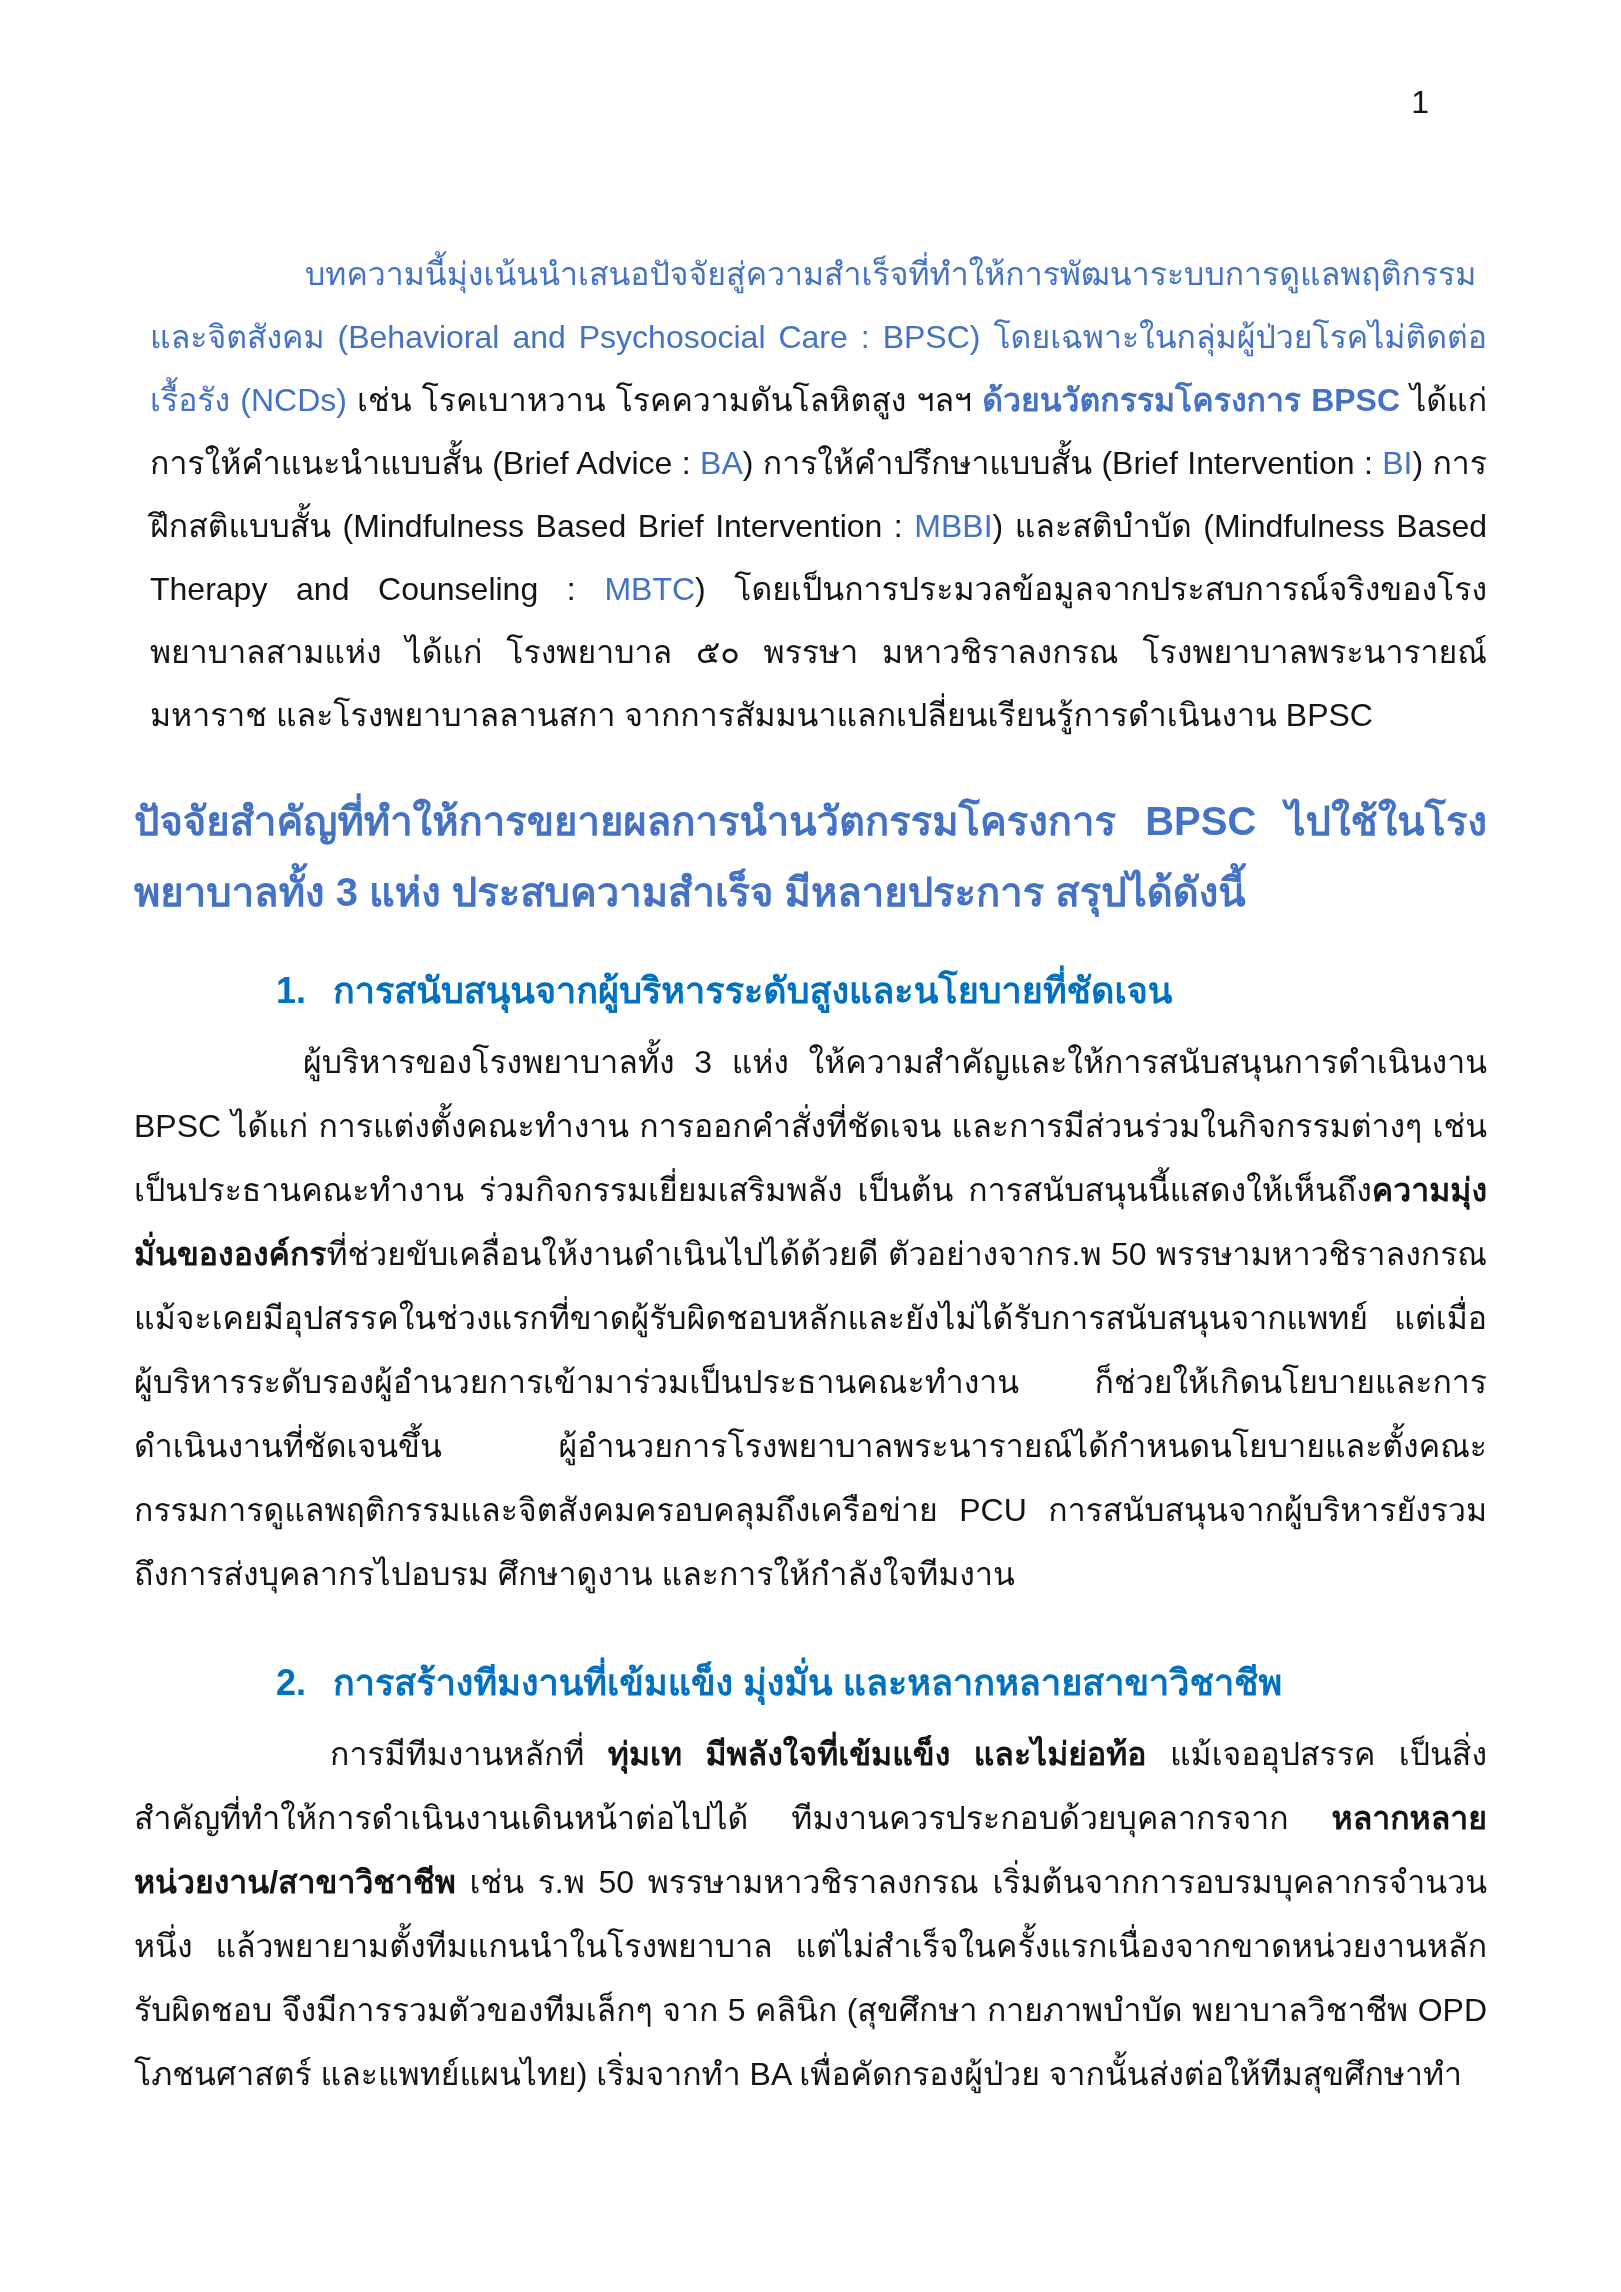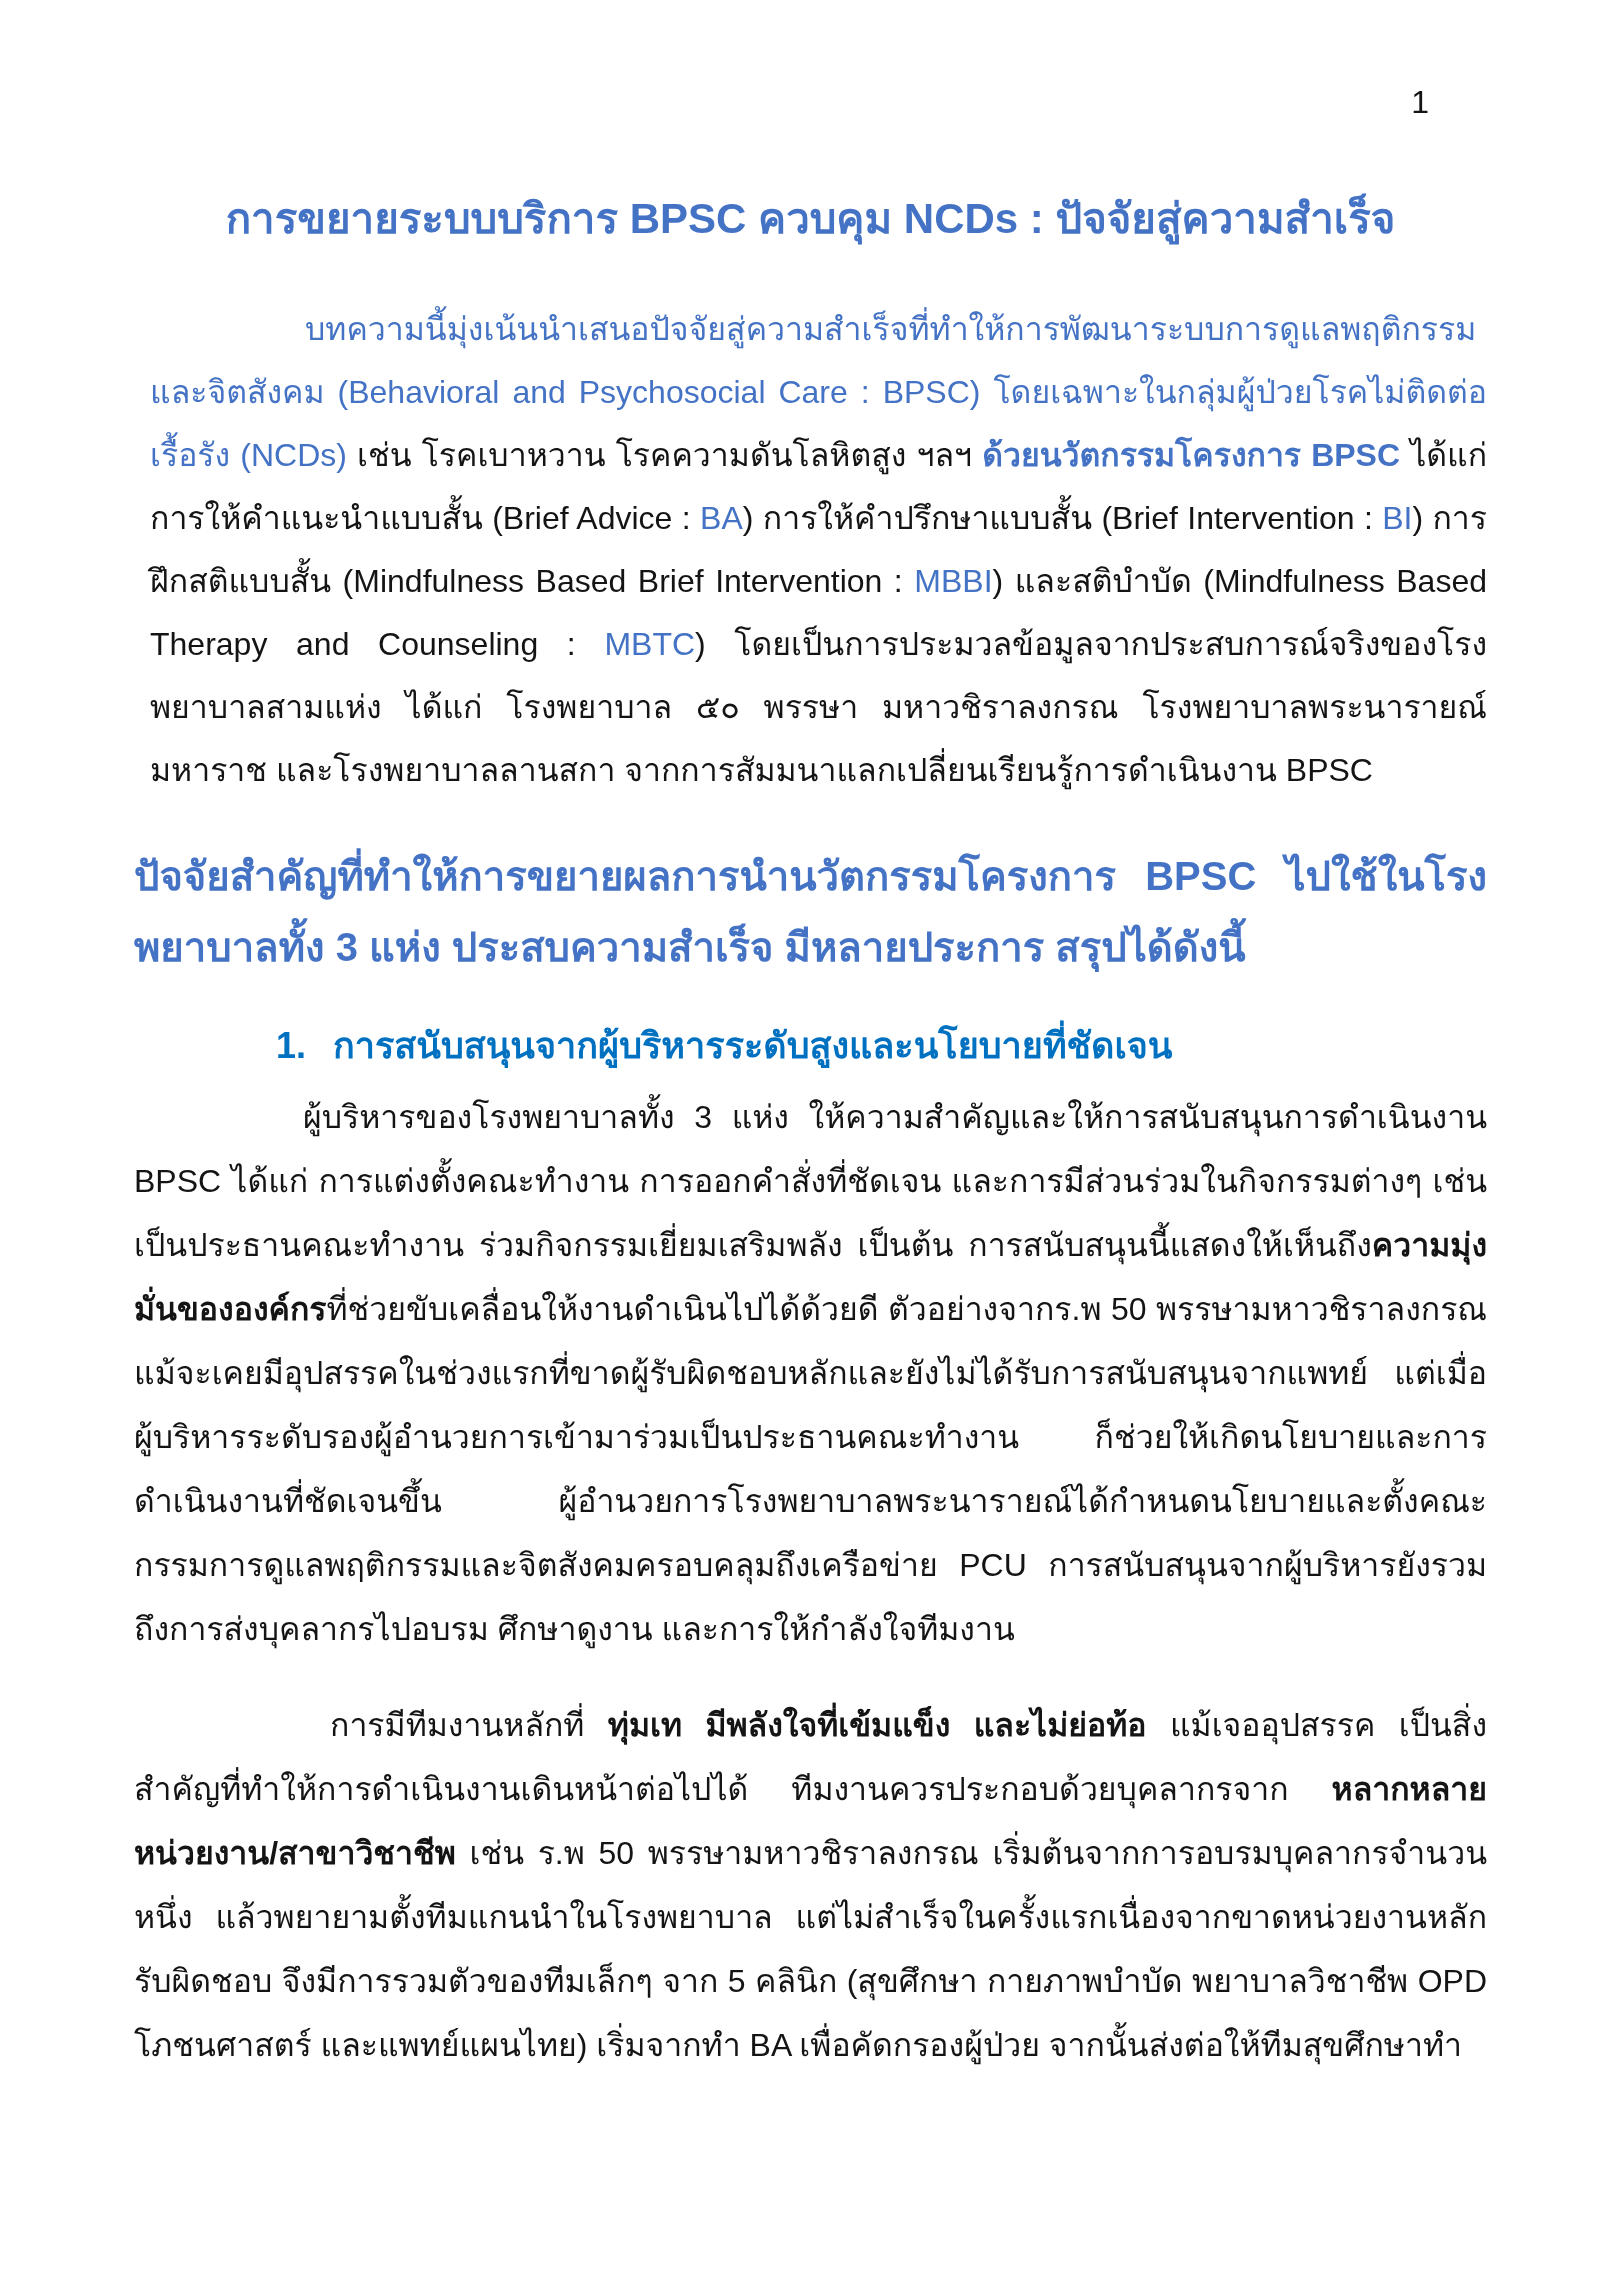--- a/index.html
+++ b/index.html
@@ -44,30 +44,32 @@
 </style>
 </head>
 <body>
 
 <div class="page">
 
   <div class="page-number">1</div>
 
   <div class="content">
 
-    <h1 class="doc-title">การขยายระบบบริการ BPSC ควบคุม NCDs : ปัจจัยสู่ความสำเร็จ</h1>
 
     <p class="intro"><span class="seg-blue">บทความนี้มุ่งเน้นนำเสนอปัจจัยสู่ความสำเร็จที่ทำให้การพัฒนาระบบการดูแลพฤติกรรมและจิตสังคม (Behavioral and Psychosocial Care : BPSC) โดยเฉพาะในกลุ่มผู้ป่วยโรคไม่ติดต่อเรื้อรัง (NCDs) </span><span class="seg-black">เช่น โรคเบาหวาน โรคความดันโลหิตสูง ฯลฯ </span><span class="seg-blueBold">ด้วยนวัตกรรมโครงการ BPSC </span><span class="seg-black">ได้แก่ การให้คำแนะนำแบบสั้น (Brief Advice : </span><span class="seg-blue">BA</span><span class="seg-black">) การให้คำปรึกษาแบบสั้น (Brief Intervention : </span><span class="seg-blue">BI</span><span class="seg-black">) การฝึกสติแบบสั้น (Mindfulness Based Brief Intervention : </span><span class="seg-blue">MBBI</span><span class="seg-black">) และสติบำบัด (Mindfulness Based Therapy and Counseling : </span><span class="seg-blue">MBTC</span><span class="seg-black">) โดยเป็นการประมวลข้อมูลจากประสบการณ์จริงของโรงพยาบาลสามแห่ง ได้แก่ โรงพยาบาล ๕๐ พรรษา มหาวชิราลงกรณ โรงพยาบาลพระนารายณ์มหาราช และโรงพยาบาลลานสกา จากการสัมมนาแลกเปลี่ยนเรียนรู้การดำเนินงาน BPSC</span></p>
 
     <h2 class="section-heading">ปัจจัยสำคัญที่ทำให้การขยายผลการนำนวัตกรรมโครงการ BPSC ไปใช้ในโรงพยาบาลทั้ง 3 แห่ง ประสบความสำเร็จ มีหลายประการ สรุปได้ดังนี้</h2>
 
     <div class="item-heading">
       <span class="item-number">1.</span><span>การสนับสนุนจากผู้บริหารระดับสูงและนโยบายที่ชัดเจน</span>
     </div>
 
     <p class="item-para p1"><span class="seg-black">ผู้บริหารของโรงพยาบาลทั้ง 3 แห่ง ให้ความสำคัญและให้การสนับสนุนการดำเนินงาน BPSC ได้แก่ การแต่งตั้งคณะทำงาน การออกคำสั่งที่ชัดเจน และการมีส่วนร่วมในกิจกรรมต่างๆ เช่น เป็นประธานคณะทำงาน ร่วมกิจกรรมเยี่ยมเสริมพลัง เป็นต้น การสนับสนุนนี้แสดงให้เห็นถึง</span><span class="seg-blackBold">ความมุ่งมั่นขององค์กร</span><span class="seg-black">ที่ช่วยขับเคลื่อนให้งานดำเนินไปได้ด้วยดี ตัวอย่างจากร.พ 50 พรรษามหาวชิราลงกรณ แม้จะเคยมีอุปสรรคในช่วงแรกที่ขาดผู้รับผิดชอบหลักและยังไม่ได้รับการสนับสนุนจากแพทย์ แต่เมื่อผู้บริหารระดับรองผู้อำนวยการเข้ามาร่วมเป็นประธานคณะทำงาน ก็ช่วยให้เกิดนโยบายและการดำเนินงานที่ชัดเจนขึ้น ผู้อำนวยการโรงพยาบาลพระนารายณ์ได้กำหนดนโยบายและตั้งคณะกรรมการดูแลพฤติกรรมและจิตสังคมครอบคลุมถึงเครือข่าย PCU การสนับสนุนจากผู้บริหารยังรวมถึงการส่งบุคลากรไปอบรม ศึกษาดูงาน และการให้กำลังใจทีมงาน</span></p>
 
+    <div class="item-heading item2-heading">
+      <span class="item-number">2.</span><span>การสร้างทีมงานที่เข้มแข็ง มุ่งมั่น และหลากหลายสาขาวิชาชีพ</span>
+    </div>
 
     <p class="item-para p2"><span class="seg-black">การมีทีมงานหลักที่ </span><span class="seg-blackBold">ทุ่มเท มีพลังใจที่เข้มแข็ง และไม่ย่อท้อ</span><span class="seg-black"> แม้เจออุปสรรค เป็นสิ่งสำคัญที่ทำให้การดำเนินงานเดินหน้าต่อไปได้ ทีมงานควรประกอบด้วยบุคลากรจาก </span><span class="seg-blackBold">หลากหลายหน่วยงาน/สาขาวิชาชีพ</span><span class="seg-black"> เช่น ร.พ 50 พรรษามหาวชิราลงกรณ เริ่มต้นจากการอบรมบุคลากรจำนวนหนึ่ง แล้วพยายามตั้งทีมแกนนำในโรงพยาบาล แต่ไม่สำเร็จในครั้งแรกเนื่องจากขาดหน่วยงานหลักรับผิดชอบ จึงมีการรวมตัวของทีมเล็กๆ จาก 5 คลินิก (สุขศึกษา กายภาพบำบัด พยาบาลวิชาชีพ OPD โภชนศาสตร์ และแพทย์แผนไทย) เริ่มจากทำ BA เพื่อคัดกรองผู้ป่วย จากนั้นส่งต่อให้ทีมสุขศึกษาทำ </span></p>
 
   </div>
 </div>
 
 
 </body></html>

